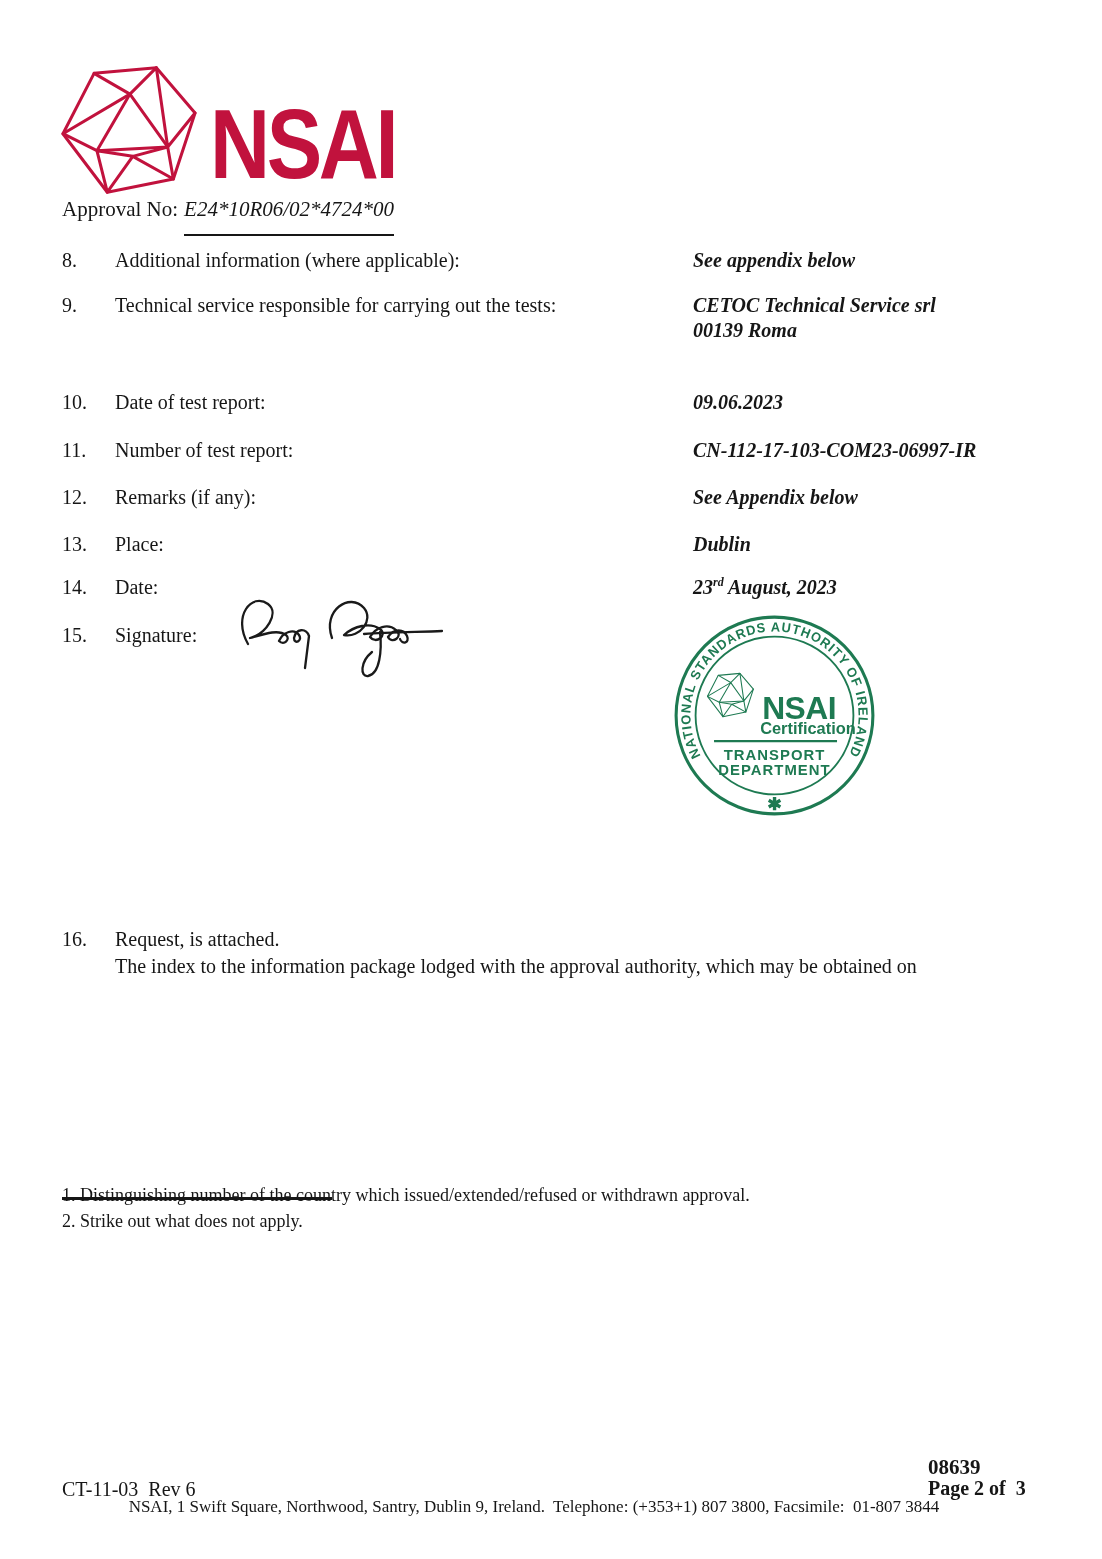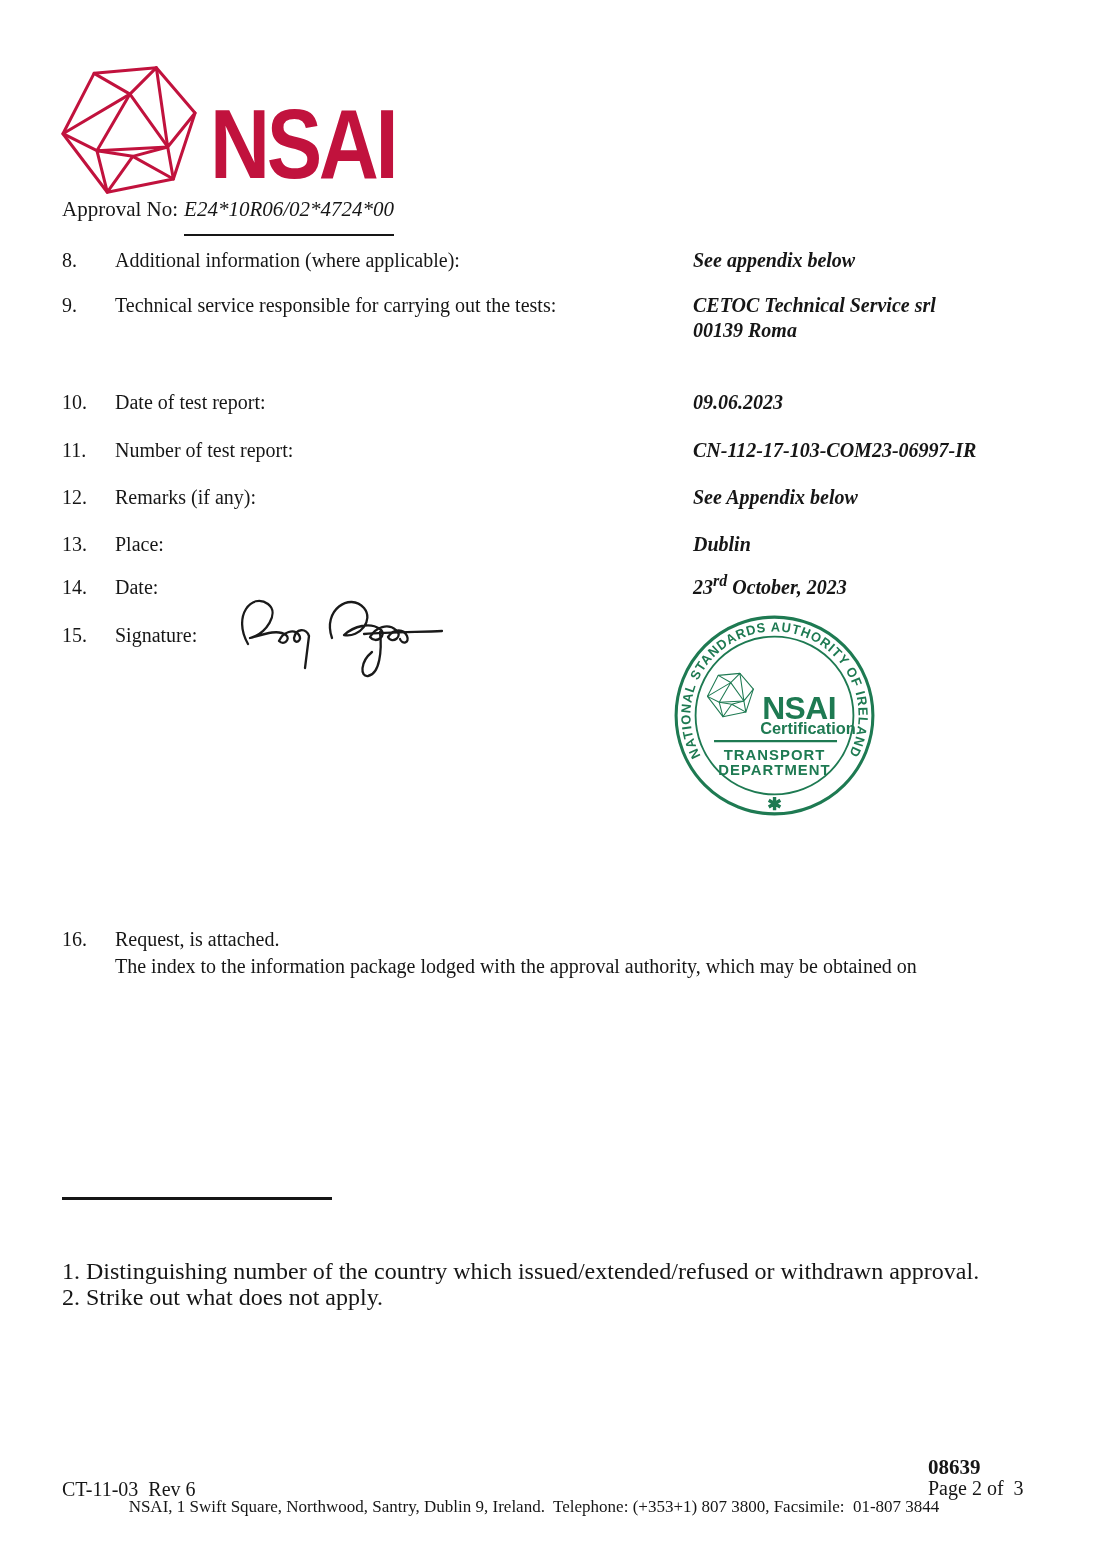--- a/index.html
+++ b/index.html
@@ -31,46 +31,46 @@
 
   
   .row{position:absolute;left:0;width:1102px;font-size:20px;line-height:25px;}
   .row .num{position:absolute;left:62px;}
   .row .label{position:absolute;left:115px;width:565px;}
   .row .value{position:absolute;left:693px;width:390px;font-weight:bold;font-style:italic;}
   .r8{top:248px}.r9{top:293px}.r10{top:390px}.r11{top:438px}
   .r12{top:485px}.r13{top:532px}.r14{top:575px}.r15{top:623px}
   .r16{top:926px;line-height:27px;}
   .r16 .label{width:850px;}
-  sup{font-size:16px;vertical-align:super;line-height:0;}
+  sup{font-size:12px;vertical-align:super;line-height:0;}
 
   
   .signature{position:absolute;left:210px;top:582px;width:238px;height:100px;}
   .signature path{fill:none;stroke:#1a1a1a;stroke-width:2.3;stroke-linecap:round;stroke-linejoin:round;}
 
   
   .stamp{position:absolute;left:672px;top:613px;width:205px;height:205px;color:#1e7a52;
          font-family:"Liberation Sans", sans-serif;}
   .stamp circle{fill:none;stroke:currentColor;}
   .stamp .ring-text{font-size:13px;font-weight:bold;fill:currentColor;letter-spacing:1px;}
   .stamp .stamp-nsai{font-size:31px;font-weight:bold;fill:currentColor;letter-spacing:-0.5px;}
   .stamp .stamp-cert{font-size:16px;font-weight:bold;fill:currentColor;}
   .stamp .stamp-dept{font-size:14.5px;font-weight:bold;fill:currentColor;text-anchor:middle;letter-spacing:1px;}
   .stamp .stamp-star{font-size:17px;font-weight:bold;fill:currentColor;text-anchor:middle;}
   .stamp line{stroke:currentColor;stroke-width:2.2;}
   .poly-lines{stroke:currentColor;fill:none;stroke-width:3.2;stroke-linejoin:round;stroke-linecap:round;}
 
   
   .footnote-rule{position:absolute;left:62px;top:1197px;width:270px;height:3px;background:#161616;}
-  .footnotes{position:absolute;left:62px;top:1258px;font-size:24px;line-height:26px;}
+  .footnotes{position:absolute;left:62px;top:1182px;font-size:18px;line-height:26px;}
 
   
   .doc-ref{position:absolute;left:62px;top:1477px;font-size:20px;line-height:25px;white-space:pre;}
   .stamp-number{position:absolute;left:928px;top:1457px;font-size:21px;font-weight:bold;line-height:21px;white-space:pre;}
-  .page-label{position:absolute;left:928px;top:1476px;font-size:20px;font-weight:normal;line-height:25px;white-space:pre;}
+  .page-label{position:absolute;left:928px;top:1476px;font-size:20px;font-weight:bold;line-height:25px;white-space:pre;}
   .address{position:absolute;left:0;top:1496px;width:1068px;text-align:center;font-size:17px;line-height:22px;white-space:pre;}
 </style>
 </head>
 <body>
 
 <div class="page">
 
   <svg class="svg-defs" aria-hidden="true">
     <defs>
       <g id="poly" class="poly-lines">
@@ -124,21 +124,21 @@
 
   <div class="row r13">
     <span class="num">13.</span>
     <span class="label">Place:</span>
     <span class="value">Dublin</span>
   </div>
 
   <div class="row r14">
     <span class="num">14.</span>
     <span class="label">Date:</span>
-    <span class="value"><span>23</span><sup>rd</sup><span> October, 2023</span></span>
+    <span class="value"><span>23</span><sup>rd</sup><span> August, 2023</span></span>
   </div>
 
   <div class="row r15">
     <span class="num">15.</span>
     <span class="label">Signature:</span>
   </div>
 
   <svg class="signature" viewBox="0 0 230 100">
     <path d="M34,62 C18,34 38,10 54,22 C66,31 52,52 36,56 C50,52 64,47 72,53 C77,57 70,64 65,59 C69,50 80,46 85,53 C89,59 80,63 80,56 C82,46 92,46 95,54 L91,86"></path>
     <path d="M118,56 C108,28 136,10 150,26 C160,38 146,56 130,53 C140,44 156,40 166,47 C174,53 162,63 156,55 C162,45 174,41 182,48 C190,54 178,63 174,55 C180,46 190,47 193,54 C196,61 188,63 186,57"></path>

